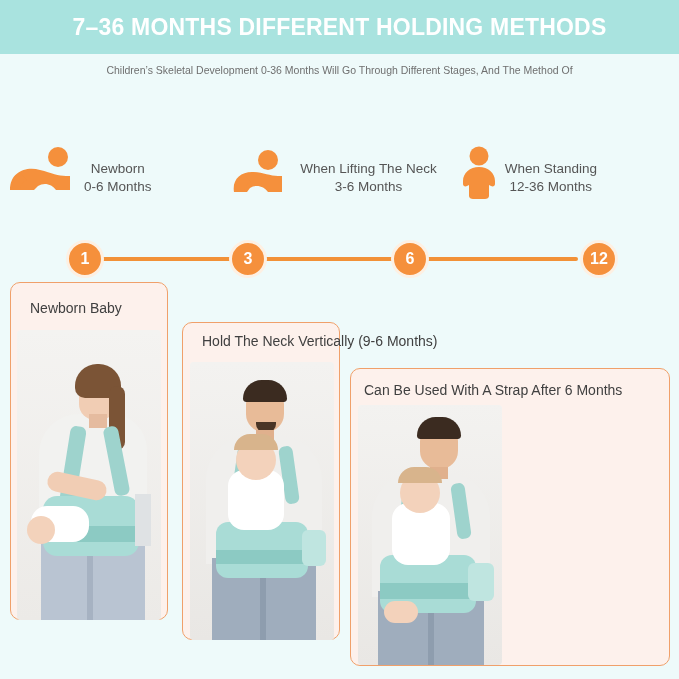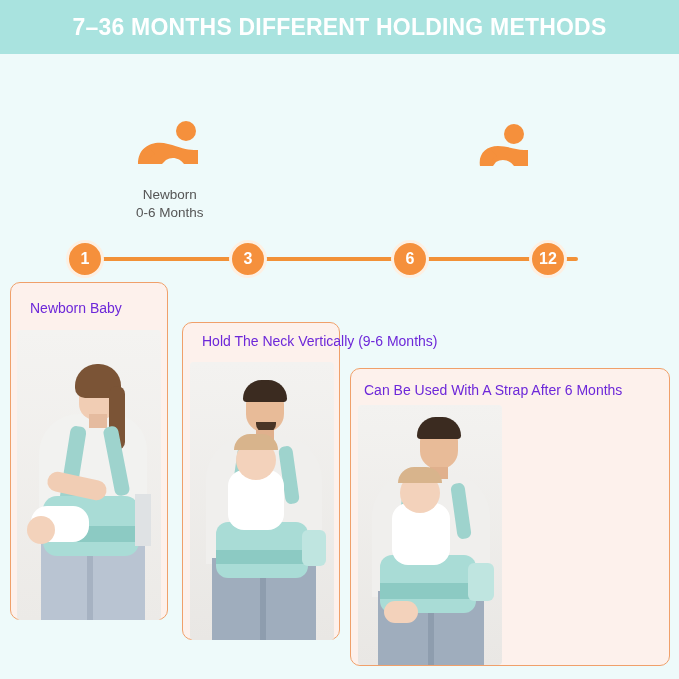--- a/index.html
+++ b/index.html
@@ -32,21 +32,21 @@
     line-height:16px;
     color:#6f6f6f;
   }
   
   .stages{
     position:absolute;left:0;top:118px;width:679px;height:110px;
     display:flex;
   }
   .stage{
     flex:1;
-    display:flex;flex-direction:column;align-items:center;
+    display:flex;flex-direction:row;align-items:center;
   }
   .stage-icon{
     height:58px;
     display:flex;align-items:flex-end;justify-content:center;
   }
   .stage-label{
     margin-top:10px;
     text-align:center;
     font-size:13.5px;
     line-height:18px;
@@ -73,21 +73,21 @@
     position:absolute;
     background:#fdf1ec;
     border:1.6px solid #f0a06a;
     border-radius:10px;
     box-sizing:border-box;
     overflow:hidden;
   }
   .card-caption{
     position:absolute;
     font-size:14px;
-    color:#6d28d9;
+    color:#404040;
     white-space:nowrap;
   }
   .card1{left:10px;top:282px;width:158px;height:338px;}
   .cap1{left:30px;top:300px;}
   .card2{left:182px;top:322px;width:158px;height:318px;}
   .cap2{left:202px;top:333px;}
   .card3{left:350px;top:368px;width:320px;height:298px;}
   .cap3{left:364px;top:382px;}
 
   .photo{position:absolute;overflow:hidden;}
@@ -100,20 +100,21 @@
   .sh{position:absolute;}
 </style>
 </head>
 <body>
 
 <div class="header">
   <div class="header-title">7–36 MONTHS DIFFERENT HOLDING METHODS</div>
 </div>
 
 <div class="subtitle">
+  <div>Children’s Skeletal Development 0-36 Months Will Go Through Different Stages, And The Method Of</div>
 </div>
 
 <div class="stages">
 
   <div class="stage">
     <div class="stage-icon">
       <svg width="84" height="56" viewBox="0 0 84 56" aria-hidden="true">
         <circle cx="58" cy="11" r="10" fill="#f5903c"></circle>
         <path d="M10 44 C10 26 26 20 40 24 C52 27 58 30 66 30 L70 30 L70 44 L56 44 C52 38 44 36 38 40 L34 44 Z" fill="#f5903c"></path>
         <path d="M14 44 C10 38 12 30 20 27 L27 34 C22 36 20 40 20 44 Z" fill="#f5903c"></path>
@@ -126,32 +127,48 @@
   </div>
 
   <div class="stage">
     <div class="stage-icon">
       <svg width="74" height="56" viewBox="0 0 74 56" aria-hidden="true">
         <circle cx="42" cy="14" r="10" fill="#f5903c"></circle>
         <path d="M8 46 C6 34 14 26 26 26 C36 26 44 30 52 30 L56 30 L56 46 L42 46 C38 40 30 38 24 42 L21 46 Z" fill="#f5903c"></path>
         <path d="M12 46 C8 40 10 32 18 29 L25 36 C20 38 18 42 18 46 Z" fill="#f5903c"></path>
       </svg>
     </div>
+    <div class="stage-label">
+      <div>When Lifting The Neck</div>
+      <div>3-6 Months</div>
+    </div>
   </div>
 
 
+  <div class="stage">
+    <div class="stage-icon">
+      <svg width="52" height="56" viewBox="0 0 52 56" aria-hidden="true">
+        <circle cx="26" cy="10" r="9.5" fill="#f5903c"></circle>
+        <path d="M26 21 C35 21 42 27 42 35 L42 38 C42 40 40 41 38 40 L36 39 L36 50 C36 52 34 53 32 53 L20 53 C18 53 16 52 16 50 L16 39 L14 40 C12 41 10 40 10 38 L10 35 C10 27 17 21 26 21 Z" fill="#f5903c"></path>
+      </svg>
+    </div>
+    <div class="stage-label">
+      <div>When Standing</div>
+      <div>12-36 Months</div>
+    </div>
+  </div>
 
 </div>
 
 <div class="timeline">
   <div class="timeline-line"></div>
   <div class="tl-node" style="left:66px;">1</div>
   <div class="tl-node" style="left:229px;">3</div>
   <div class="tl-node" style="left:391px;">6</div>
-  <div class="tl-node" style="left:529px;">12</div>
+  <div class="tl-node" style="left:580px;">12</div>
 </div>
 
 <div class="card card1"></div>
 
 <div class="photo photo1">
   <div class="ph-bg" style="background:#f7f6f4;"></div>
 
   <div class="sh" style="left:0;top:0;width:144px;height:290px;background:linear-gradient(180deg,#f4f3f1,#eceae7);"></div>
 
   <div class="sh" style="left:22px;top:84px;width:108px;height:130px;background:#f2f2f0;border-radius:40px 36px 0 0;"></div>

